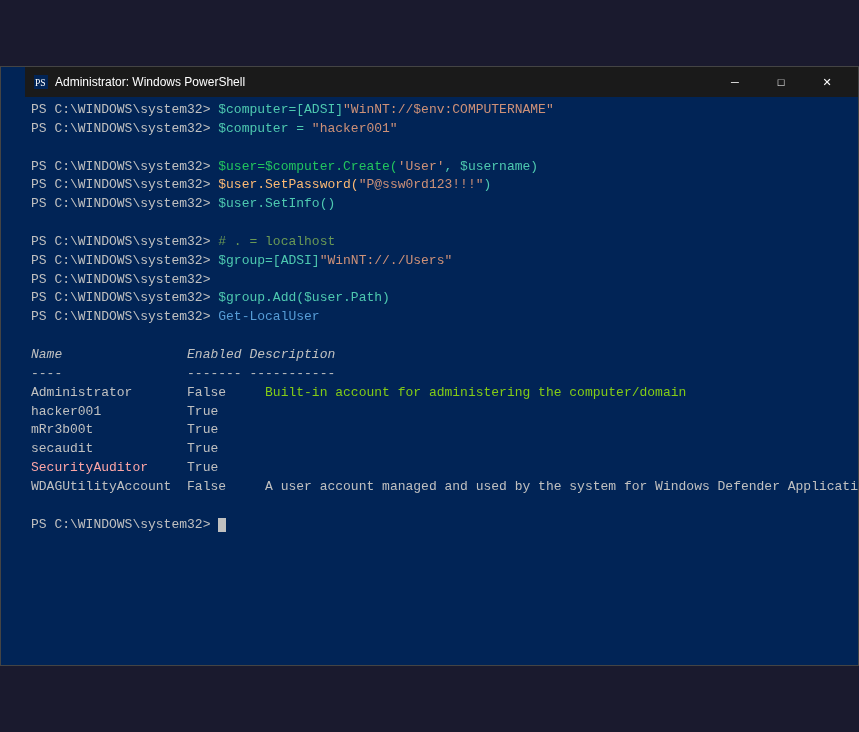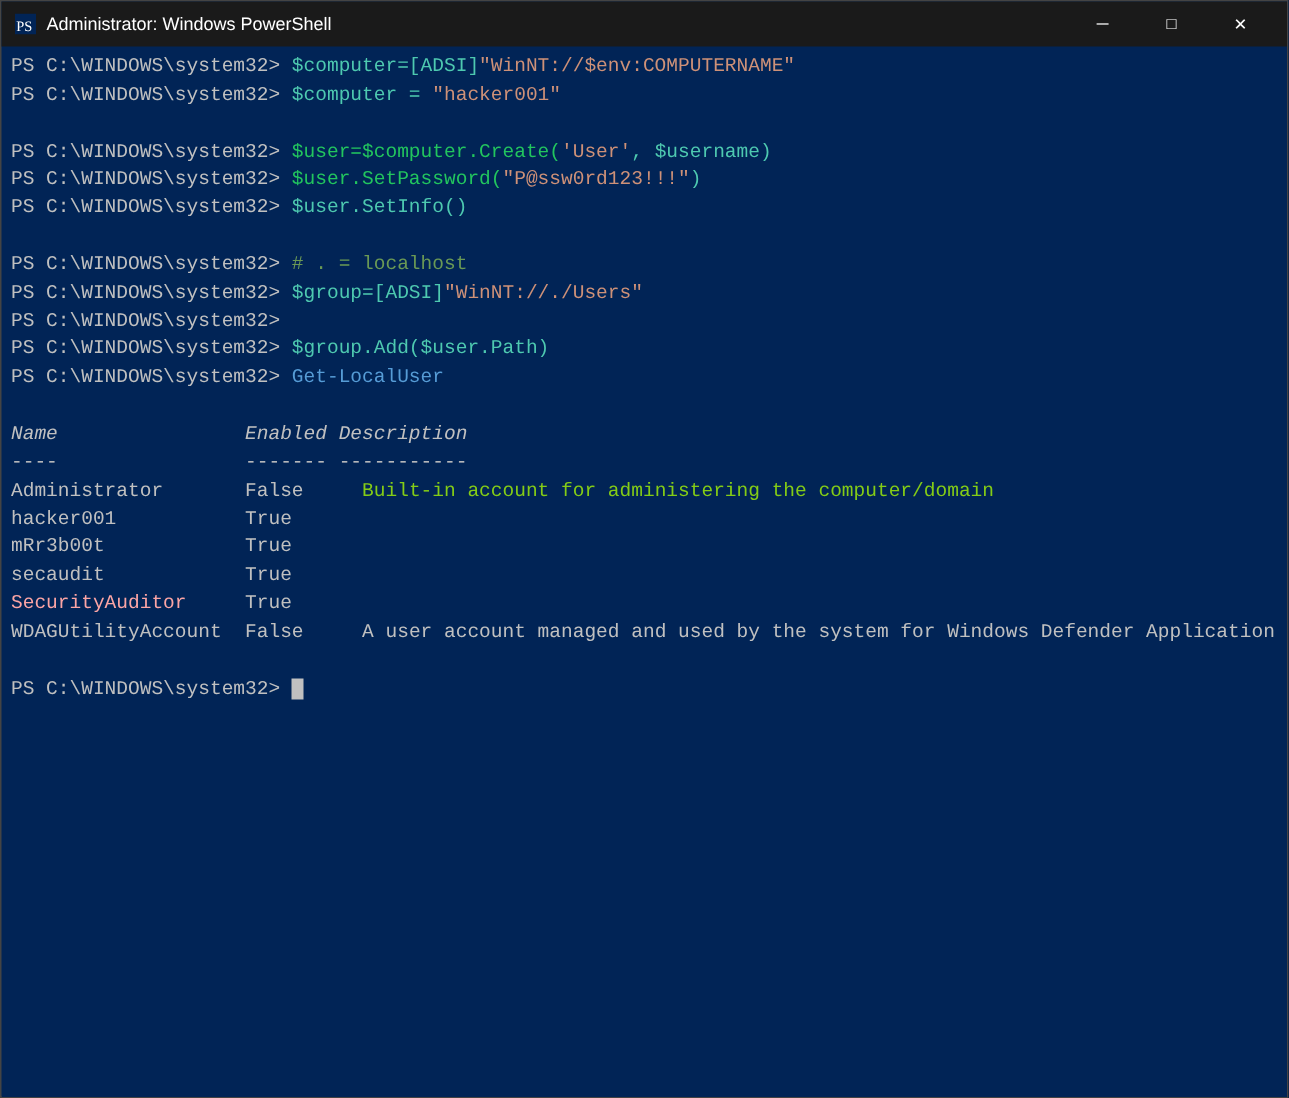--- a/index.html
+++ b/index.html
@@ -7,25 +7,26 @@
       background: #1a1a2e;
       display: flex;
       justify-content: center;
       align-items: center;
       width: 859px;
       height: 732px;
       font-family: 'Courier New', Courier, monospace;
     }
     .window {
       width: 859px;
-      height: 732px;
+      height: 600px;
       background: #012456;
       display: flex;
       flex-direction: column;
       border: 1px solid #444;
+      padding-left: 24px;
     }
     .titlebar {
       background: #1a1a1a;
       height: 30px;
       display: flex;
       align-items: center;
       padding: 0 8px;
       flex-shrink: 0;
       user-select: none;
     }
@@ -105,21 +106,21 @@
       <div class="titlebar-btn">─</div>
       <div class="titlebar-btn">□</div>
       <div class="titlebar-btn close">✕</div>
     </div>
   </div>
   <div class="console" id="console">
       <span class="line"><span style="color:#c0c0c0">PS C:\WINDOWS\system32&gt; </span><span style="color:#4ec9b0">$computer=[ADSI]</span><span style="color:#ce9178">"WinNT://$env:COMPUTERNAME"</span></span>
       <span class="line"><span style="color:#c0c0c0">PS C:\WINDOWS\system32&gt; </span><span style="color:#4ec9b0">$computer = </span><span style="color:#ce9178">"hacker001"</span></span>
       <span class="line">&nbsp;</span>
       <span class="line"><span style="color:#c0c0c0">PS C:\WINDOWS\system32&gt; </span><span style="color:#22c55e">$user=$computer.Create(</span><span style="color:#ce9178">'User'</span><span style="color:#4ec9b0">, $username)</span></span>
-      <span class="line"><span style="color:#c0c0c0">PS C:\WINDOWS\system32&gt; </span><span style="color:#22c55e">$user.SetPassword(</span><span style="color:#ce9178">"P@ssw0rd123!!!"</span><span style="color:#4ec9b0">)</span></span>
+      <span class="line"><span style="color:#c0c0c0">PS C:\WINDOWS\system32&gt; </span><span style="color:#fdba74">$user.SetPassword(</span><span style="color:#ce9178">"P@ssw0rd123!!!"</span><span style="color:#4ec9b0">)</span></span>
       <span class="line"><span style="color:#c0c0c0">PS C:\WINDOWS\system32&gt; </span><span style="color:#4ec9b0">$user.SetInfo()</span></span>
       <span class="line">&nbsp;</span>
       <span class="line"><span style="color:#c0c0c0">PS C:\WINDOWS\system32&gt; </span><span style="color:#6a9955"># . = localhost</span></span>
       <span class="line"><span style="color:#c0c0c0">PS C:\WINDOWS\system32&gt; </span><span style="color:#4ec9b0">$group=[ADSI]</span><span style="color:#ce9178">"WinNT://./Users"</span></span>
       <span class="line"><span style="color:#c0c0c0">PS C:\WINDOWS\system32&gt; </span></span>
       <span class="line"><span style="color:#c0c0c0">PS C:\WINDOWS\system32&gt; </span><span style="color:#4ec9b0">$group.Add($user.Path)</span></span>
       <span class="line"><span style="color:#c0c0c0">PS C:\WINDOWS\system32&gt; </span><span style="color:#569cd6">Get-LocalUser</span></span>
       <span class="line">&nbsp;</span>
       <span class="line" style="color: rgb(192, 192, 192); font-style: italic;">Name                Enabled Description</span>
       <span class="line" style="color: rgb(192, 192, 192);">----                ------- -----------</span>

